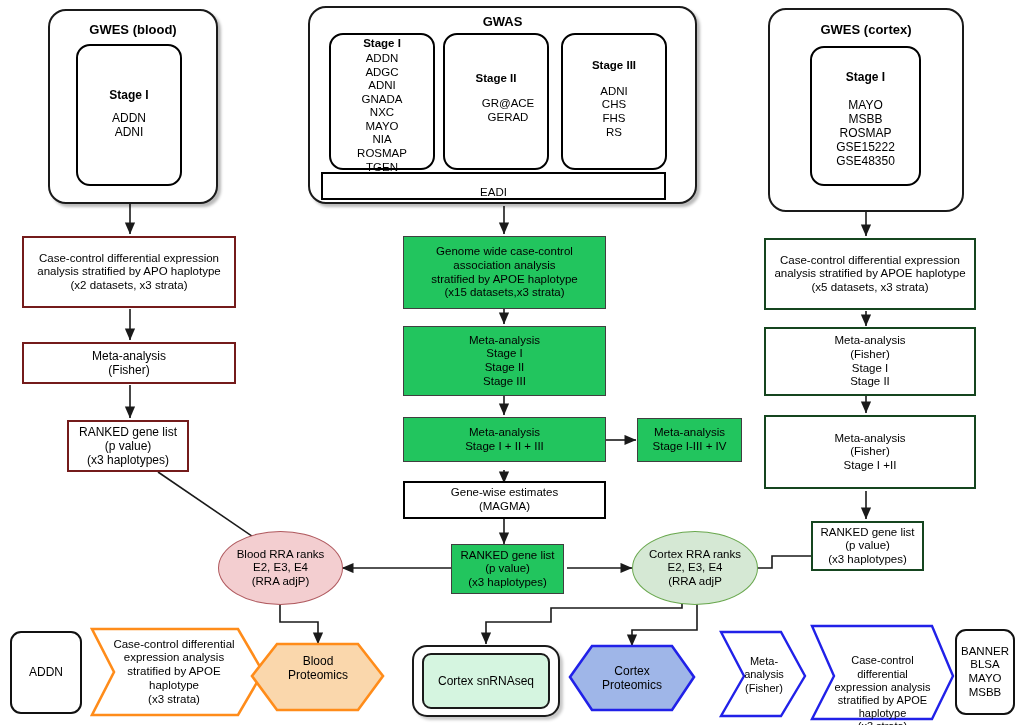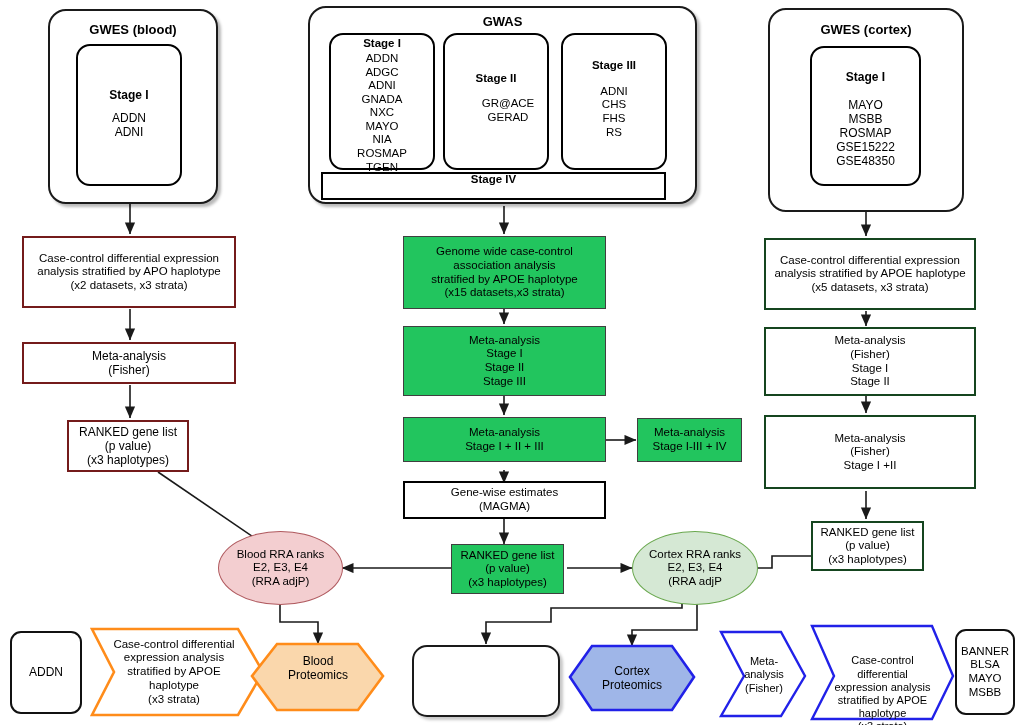--- a/index.html
+++ b/index.html
@@ -154,21 +154,21 @@
   <div class="node rr-inner" style="left:561px;top:33px;width:106px;height:137px;"></div>
   <div class="node fs11 b" style="left:561px;top:59px;width:106px;height:14px;">Stage III</div>
   <div class="node fs11" style="left:561px;top:82px;width:106px;height:60px;">
     <span class="txt">ADNI
 CHS
 FHS
 RS</span>
   </div>
 
   <div class="node rect-blk" style="left:321px;top:172px;width:345px;height:28px;"></div>
-  <div class="node fs11 b" style="left:321px;top:173px;width:345px;height:14px;">Stage IV</div>
+  <div class="node fs11" style="left:321px;top:186px;width:345px;height:13px;">EADI</div>
 
   <div class="node rect fs11" style="left:403px;top:236px;width:203px;height:73px;">
     <span class="txt">Genome wide case-control
 association analysis
 stratified by APOE haplotype
 (x15 datasets,x3 strata)</span>
   </div>
   <div class="node rect fs11" style="left:403px;top:326px;width:203px;height:70px;">
     <span class="txt">Meta-analysis
 Stage I
@@ -252,20 +252,24 @@
   </div>
 
   <div class="poly-label fs12" style="left:257px;top:646px;width:122px;height:44px;">
     <span>Blood
 Proteomics</span>
   </div>
 
   <div class="node" style="left:412px;top:645px;width:148px;height:72px;
               border:2.4px solid #1a1a1a;border-radius:15px;background:#fff;
               box-shadow:3px 3px 3px rgba(0,0,0,.22);"></div>
+  <div class="node" style="left:422px;top:653px;width:128px;height:56px;
+              border:2px solid #1a1a1a;border-radius:9px;background:#d5f5e0;">
+    <span class="txt fs12">Cortex snRNAseq</span>
+  </div>
 
   <div class="poly-label fs12" style="left:572px;top:648px;width:120px;height:60px;">
     <span>Cortex
 Proteomics</span>
   </div>
 
   <div class="poly-label fs115" style="left:730px;top:638px;width:68px;height:74px;">
     <span>Meta-
 analysis
 (Fisher)</span>

